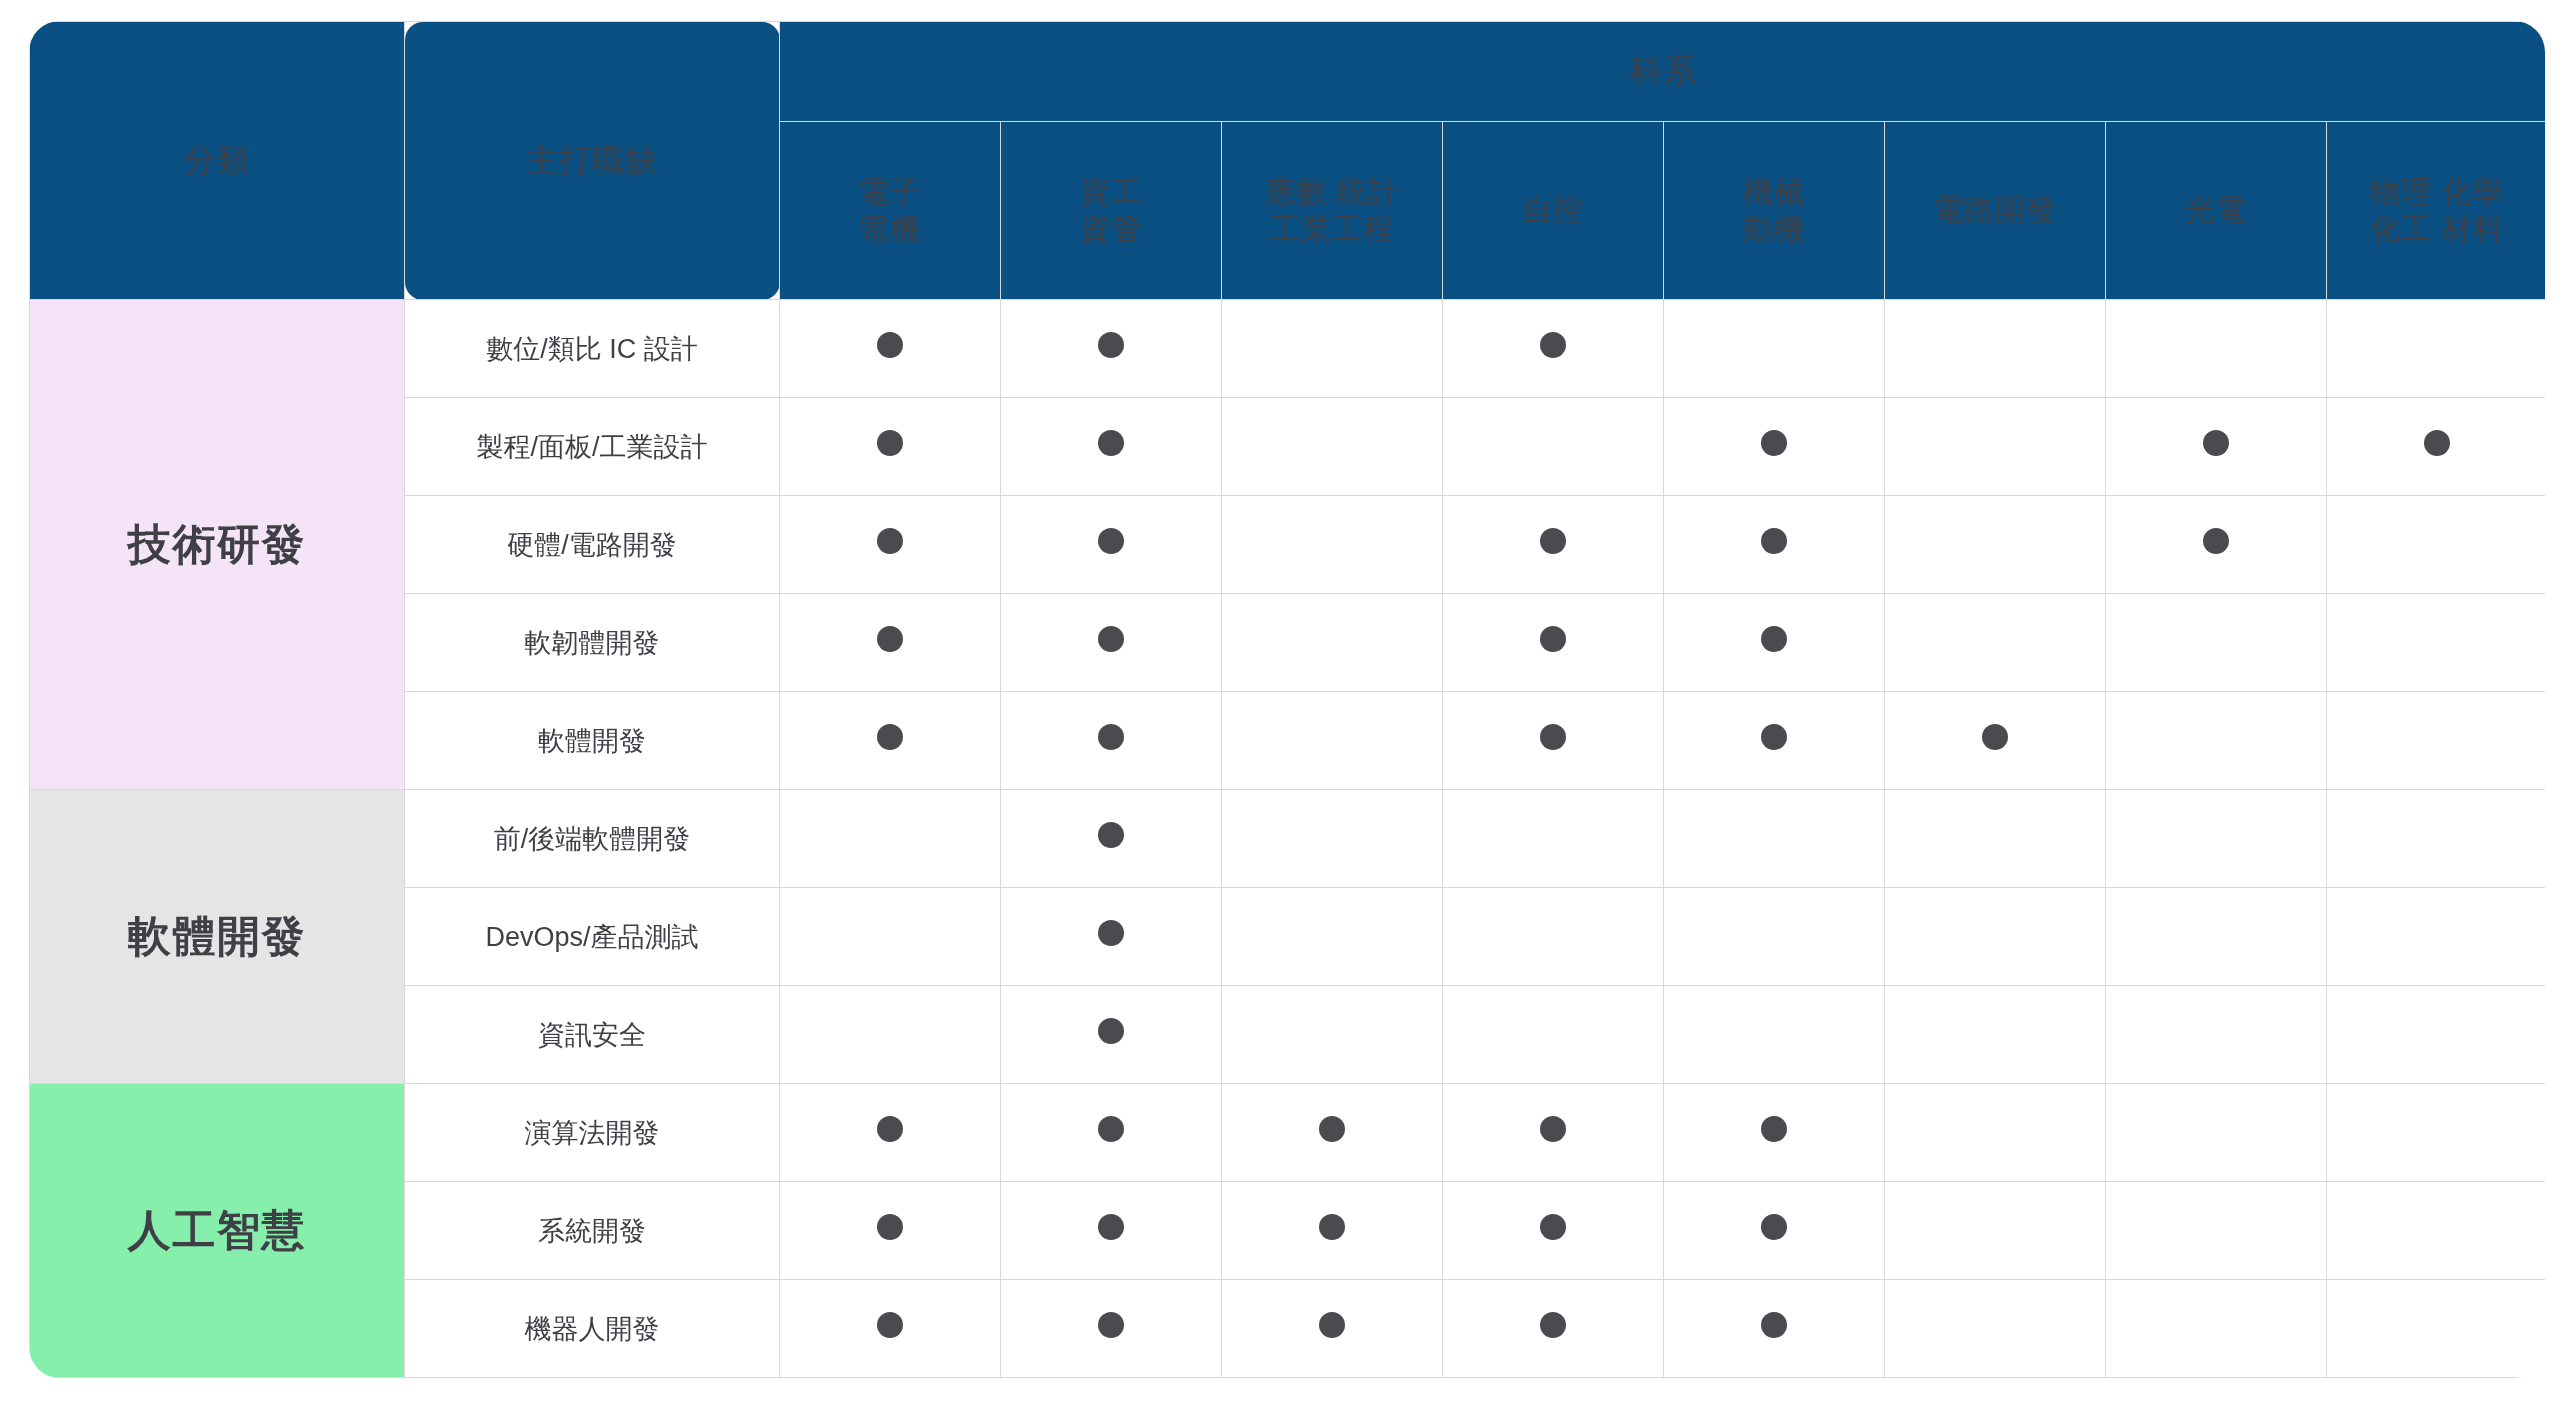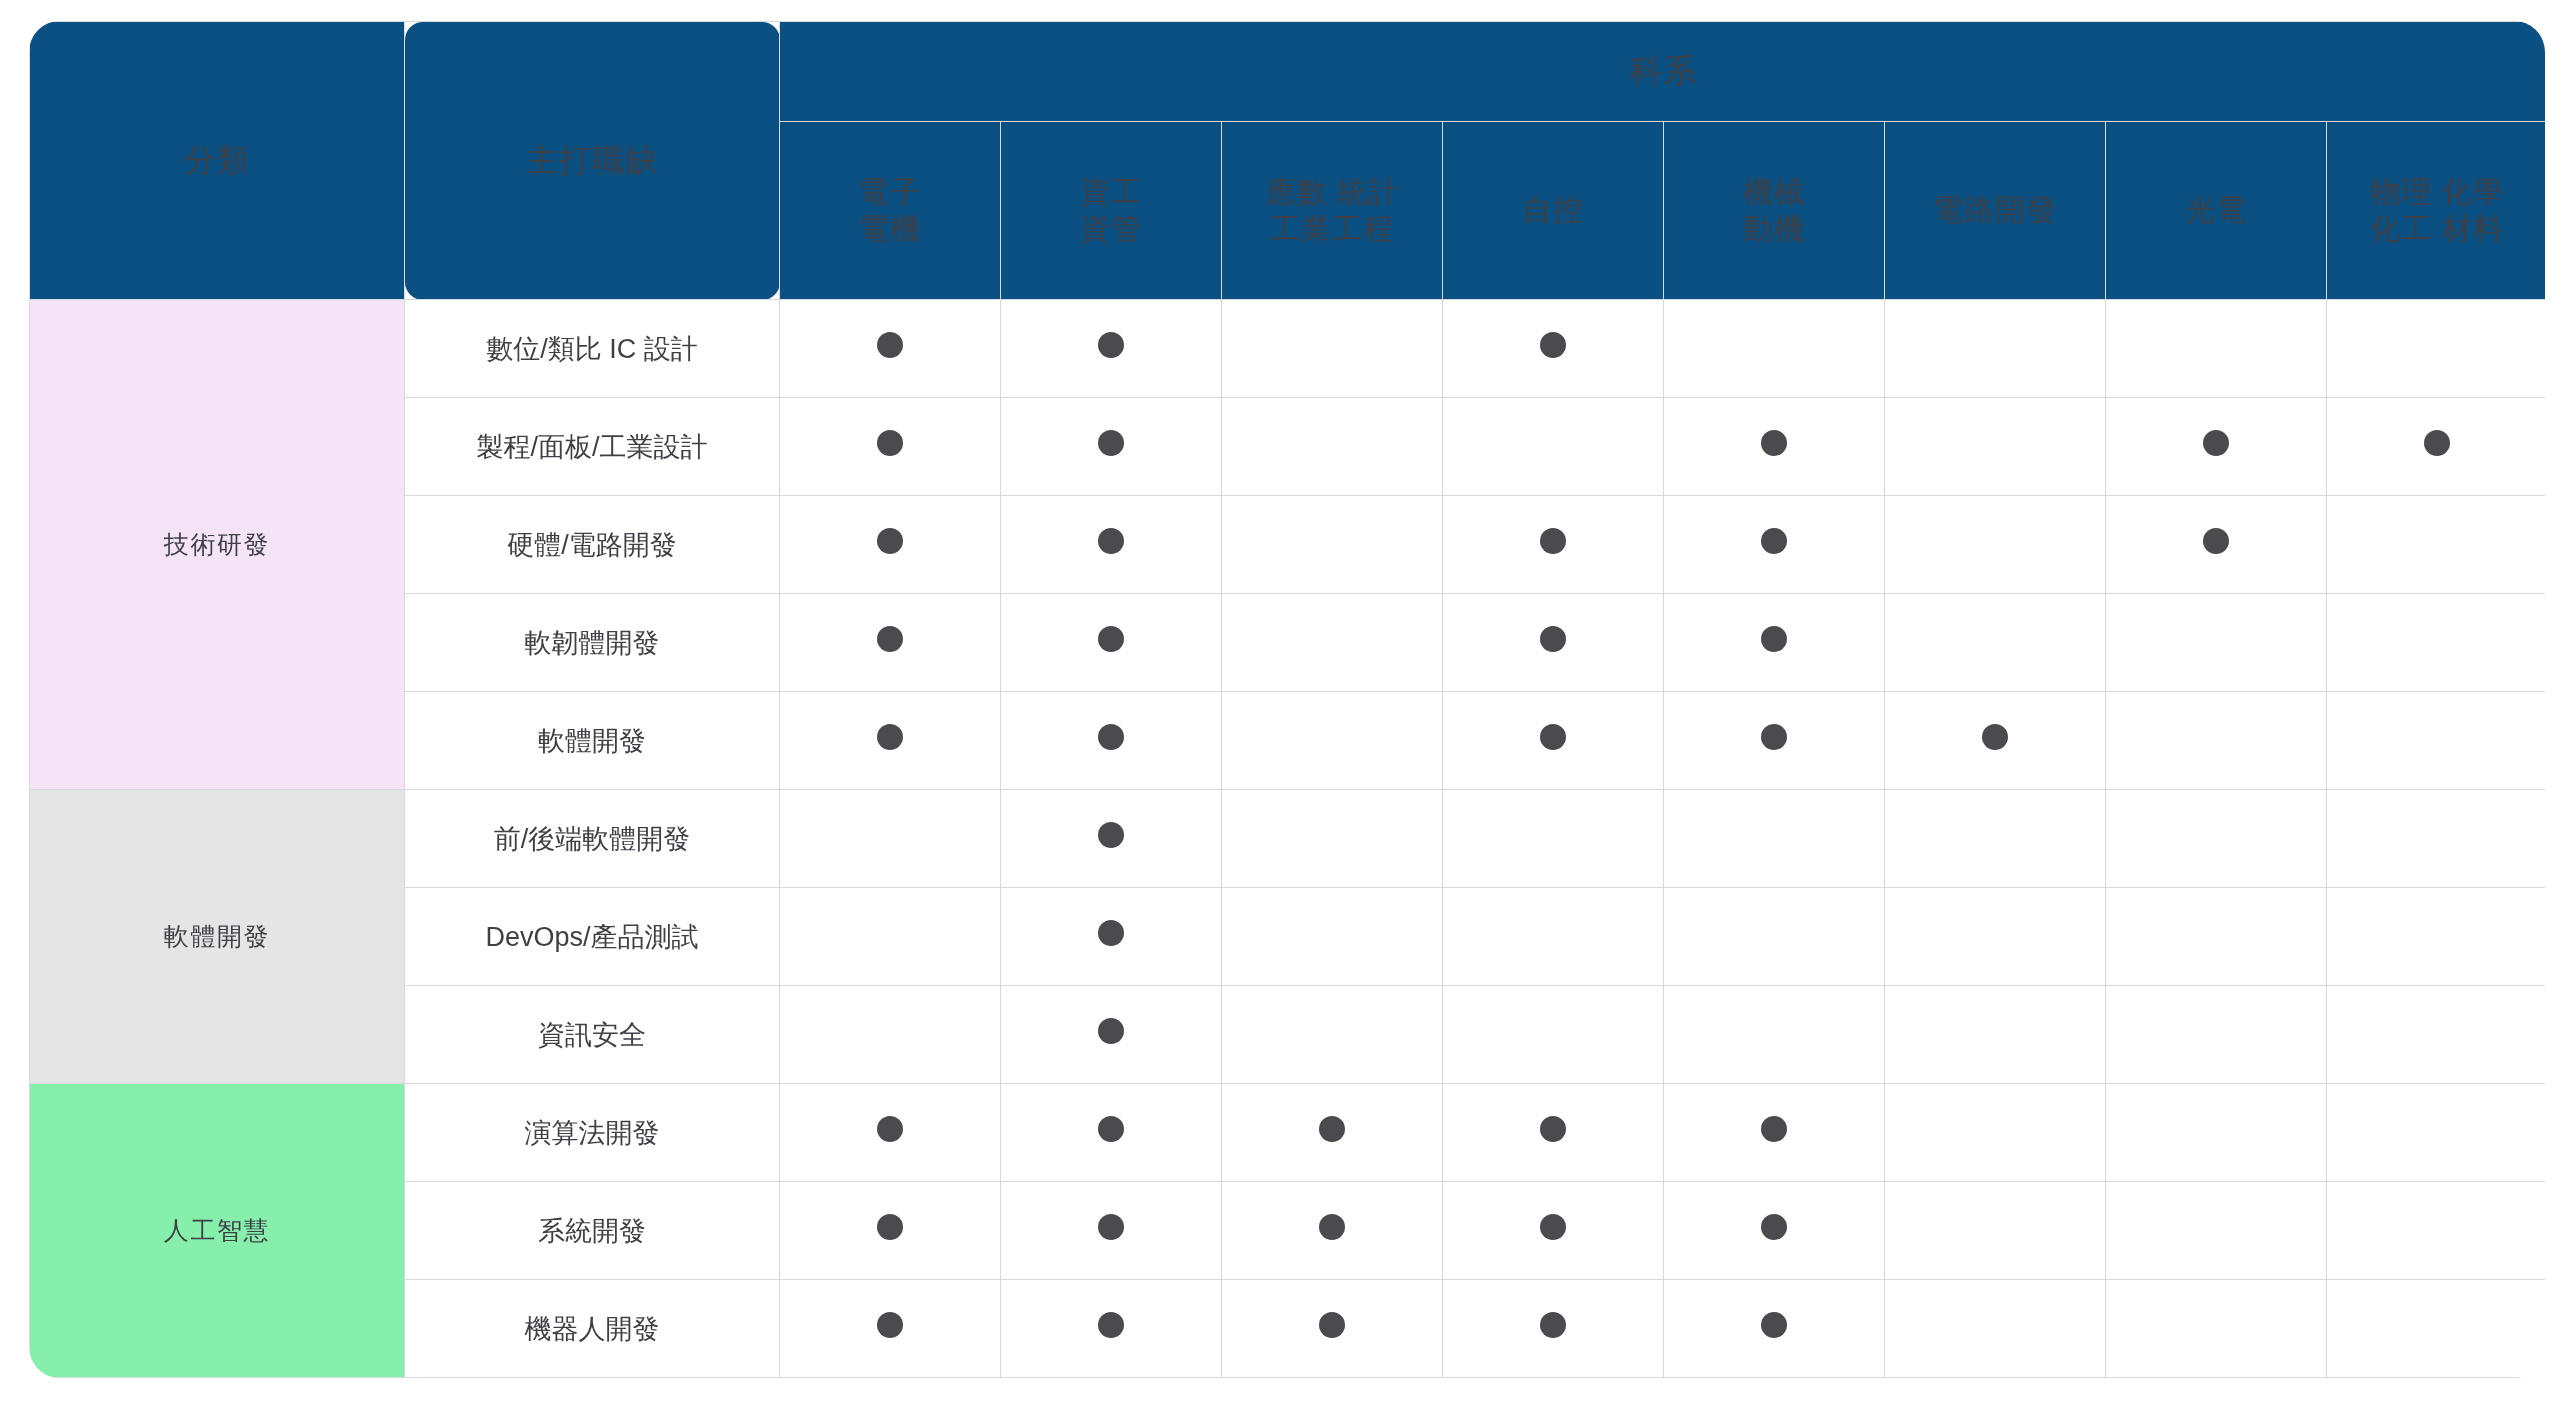--- a/index.html
+++ b/index.html
@@ -70,22 +70,22 @@
     height: 177px;
     line-height: 1.22;
     padding: 0 3.1px;
   }
   th.h-category, th.h-job { height: 276px; margin-top: 25px; }
 
   
 
   
   td.cat {
-    font-size: 25px;
-    font-weight: normal;
+    font-size: 43px;
+    font-weight: bold;
     color: #3f3f46;
     letter-spacing: 1.6px;
   }
   td.cat-tech { background: #f5e4f7; }
   td.cat-soft { background: #e5e5e5; }
   td.cat-ai   { background: #86efac; }
 
   
   td.job {
     font-size: 27px;

